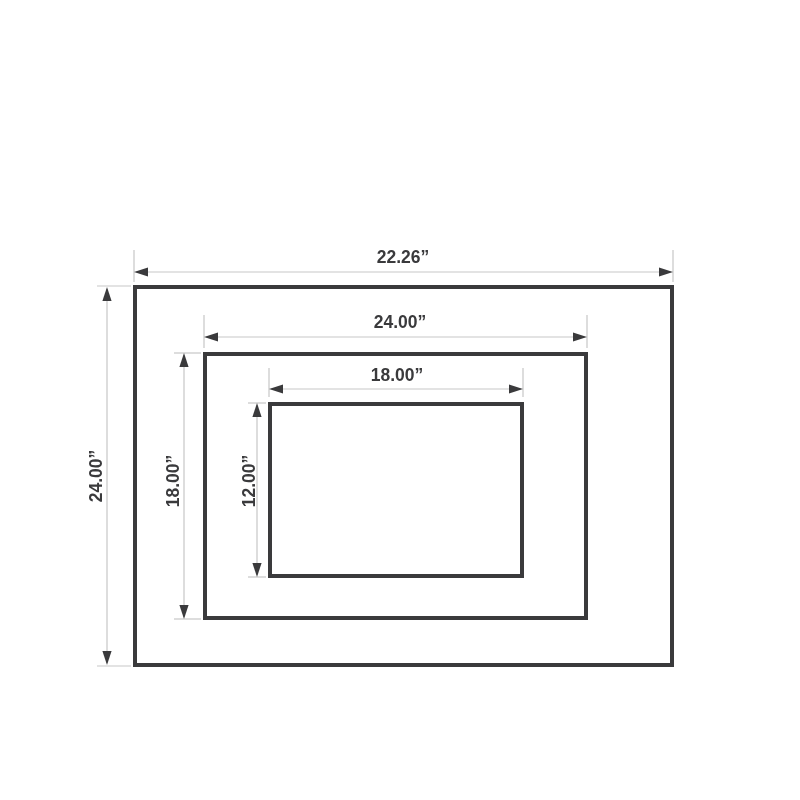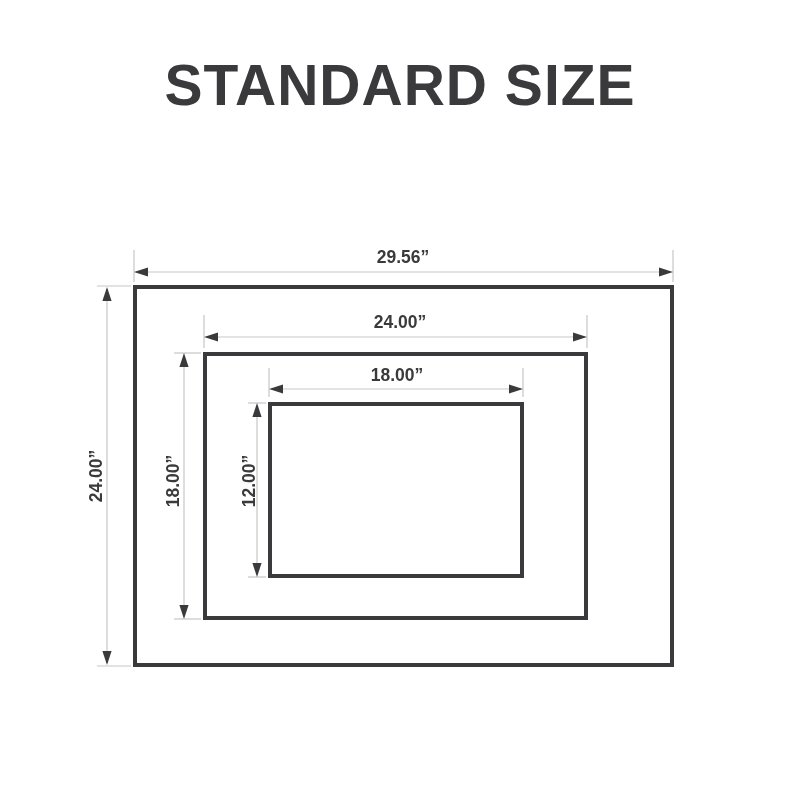--- a/index.html
+++ b/index.html
@@ -37,21 +37,20 @@
   }
   .dim-label.vertical{
     transform:translate(-50%,-50%) rotate(-90deg);
   }
 </style>
 </head>
 <body>
 
 <div class="canvas">
 
-  <h1 class="title">STANDARD SIZE</h1>
 
   <svg class="drawing" width="800" height="800" viewBox="0 0 800 800">
 
     <g fill="none" stroke-width="4" stroke="#3a3a3c">
       <rect x="135" y="287" width="537" height="378"></rect>
       <rect x="205" y="354" width="381" height="264"></rect>
       <rect x="270" y="404" width="252" height="172"></rect>
     </g>
 
     <g stroke-width="1.2" stroke="#c7c7c7">
@@ -87,21 +86,21 @@
       <polygon points="587,337 573,332.4 573,341.6"></polygon>
       <polygon points="184,353 179.4,367 188.6,367"></polygon>
       <polygon points="184,619 179.4,605 188.6,605"></polygon>
       <polygon points="269,389 283,384.4 283,393.6"></polygon>
       <polygon points="523,389 509,384.4 509,393.6"></polygon>
       <polygon points="257,403 252.4,417 261.6,417"></polygon>
       <polygon points="257,577 252.4,563 261.6,563"></polygon>
     </g>
   </svg>
 
-  <div class="dim-label" style="left:403px;top:258px">29.56”</div>
+  <div class="dim-label" style="left:403px;top:258px">22.26”</div>
   <div class="dim-label vertical" style="left:97px;top:476px">24.00”</div>
 
   <div class="dim-label" style="left:400px;top:323px">24.00”</div>
   <div class="dim-label vertical" style="left:174px;top:481px">18.00”</div>
 
   <div class="dim-label" style="left:397px;top:376px">18.00”</div>
   <div class="dim-label vertical" style="left:250px;top:481px">12.00”</div>
 
 </div>
 

